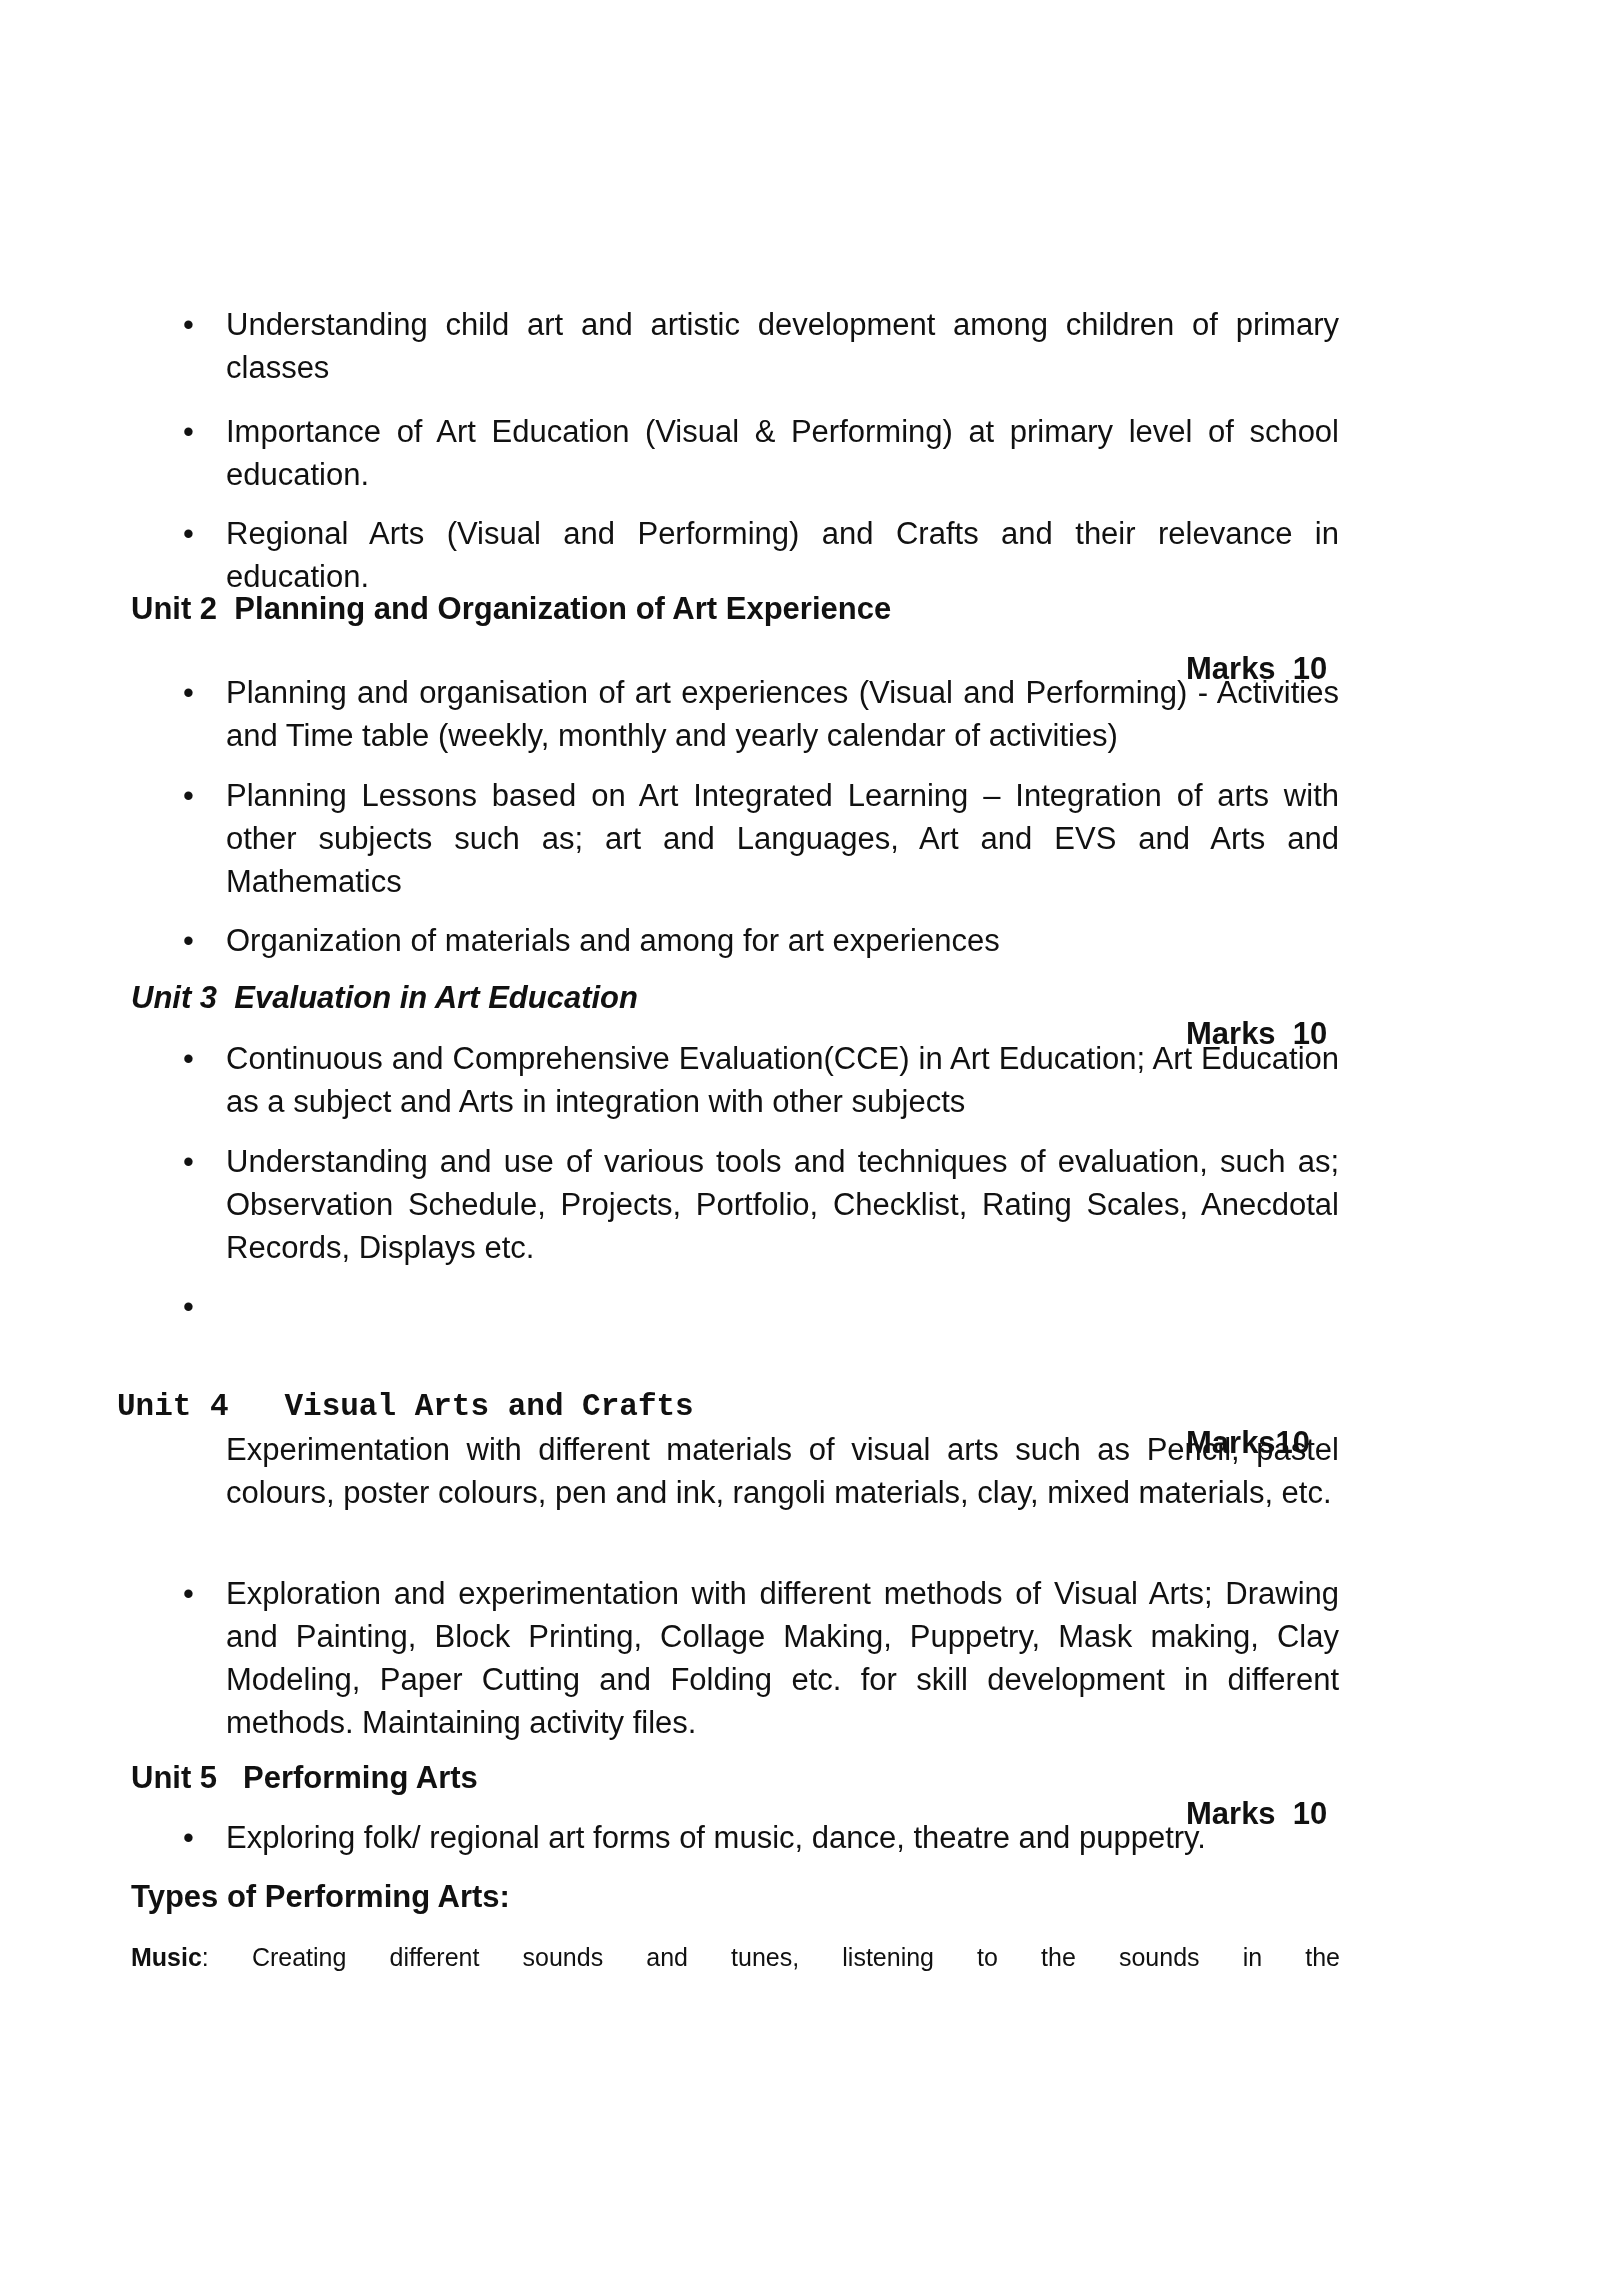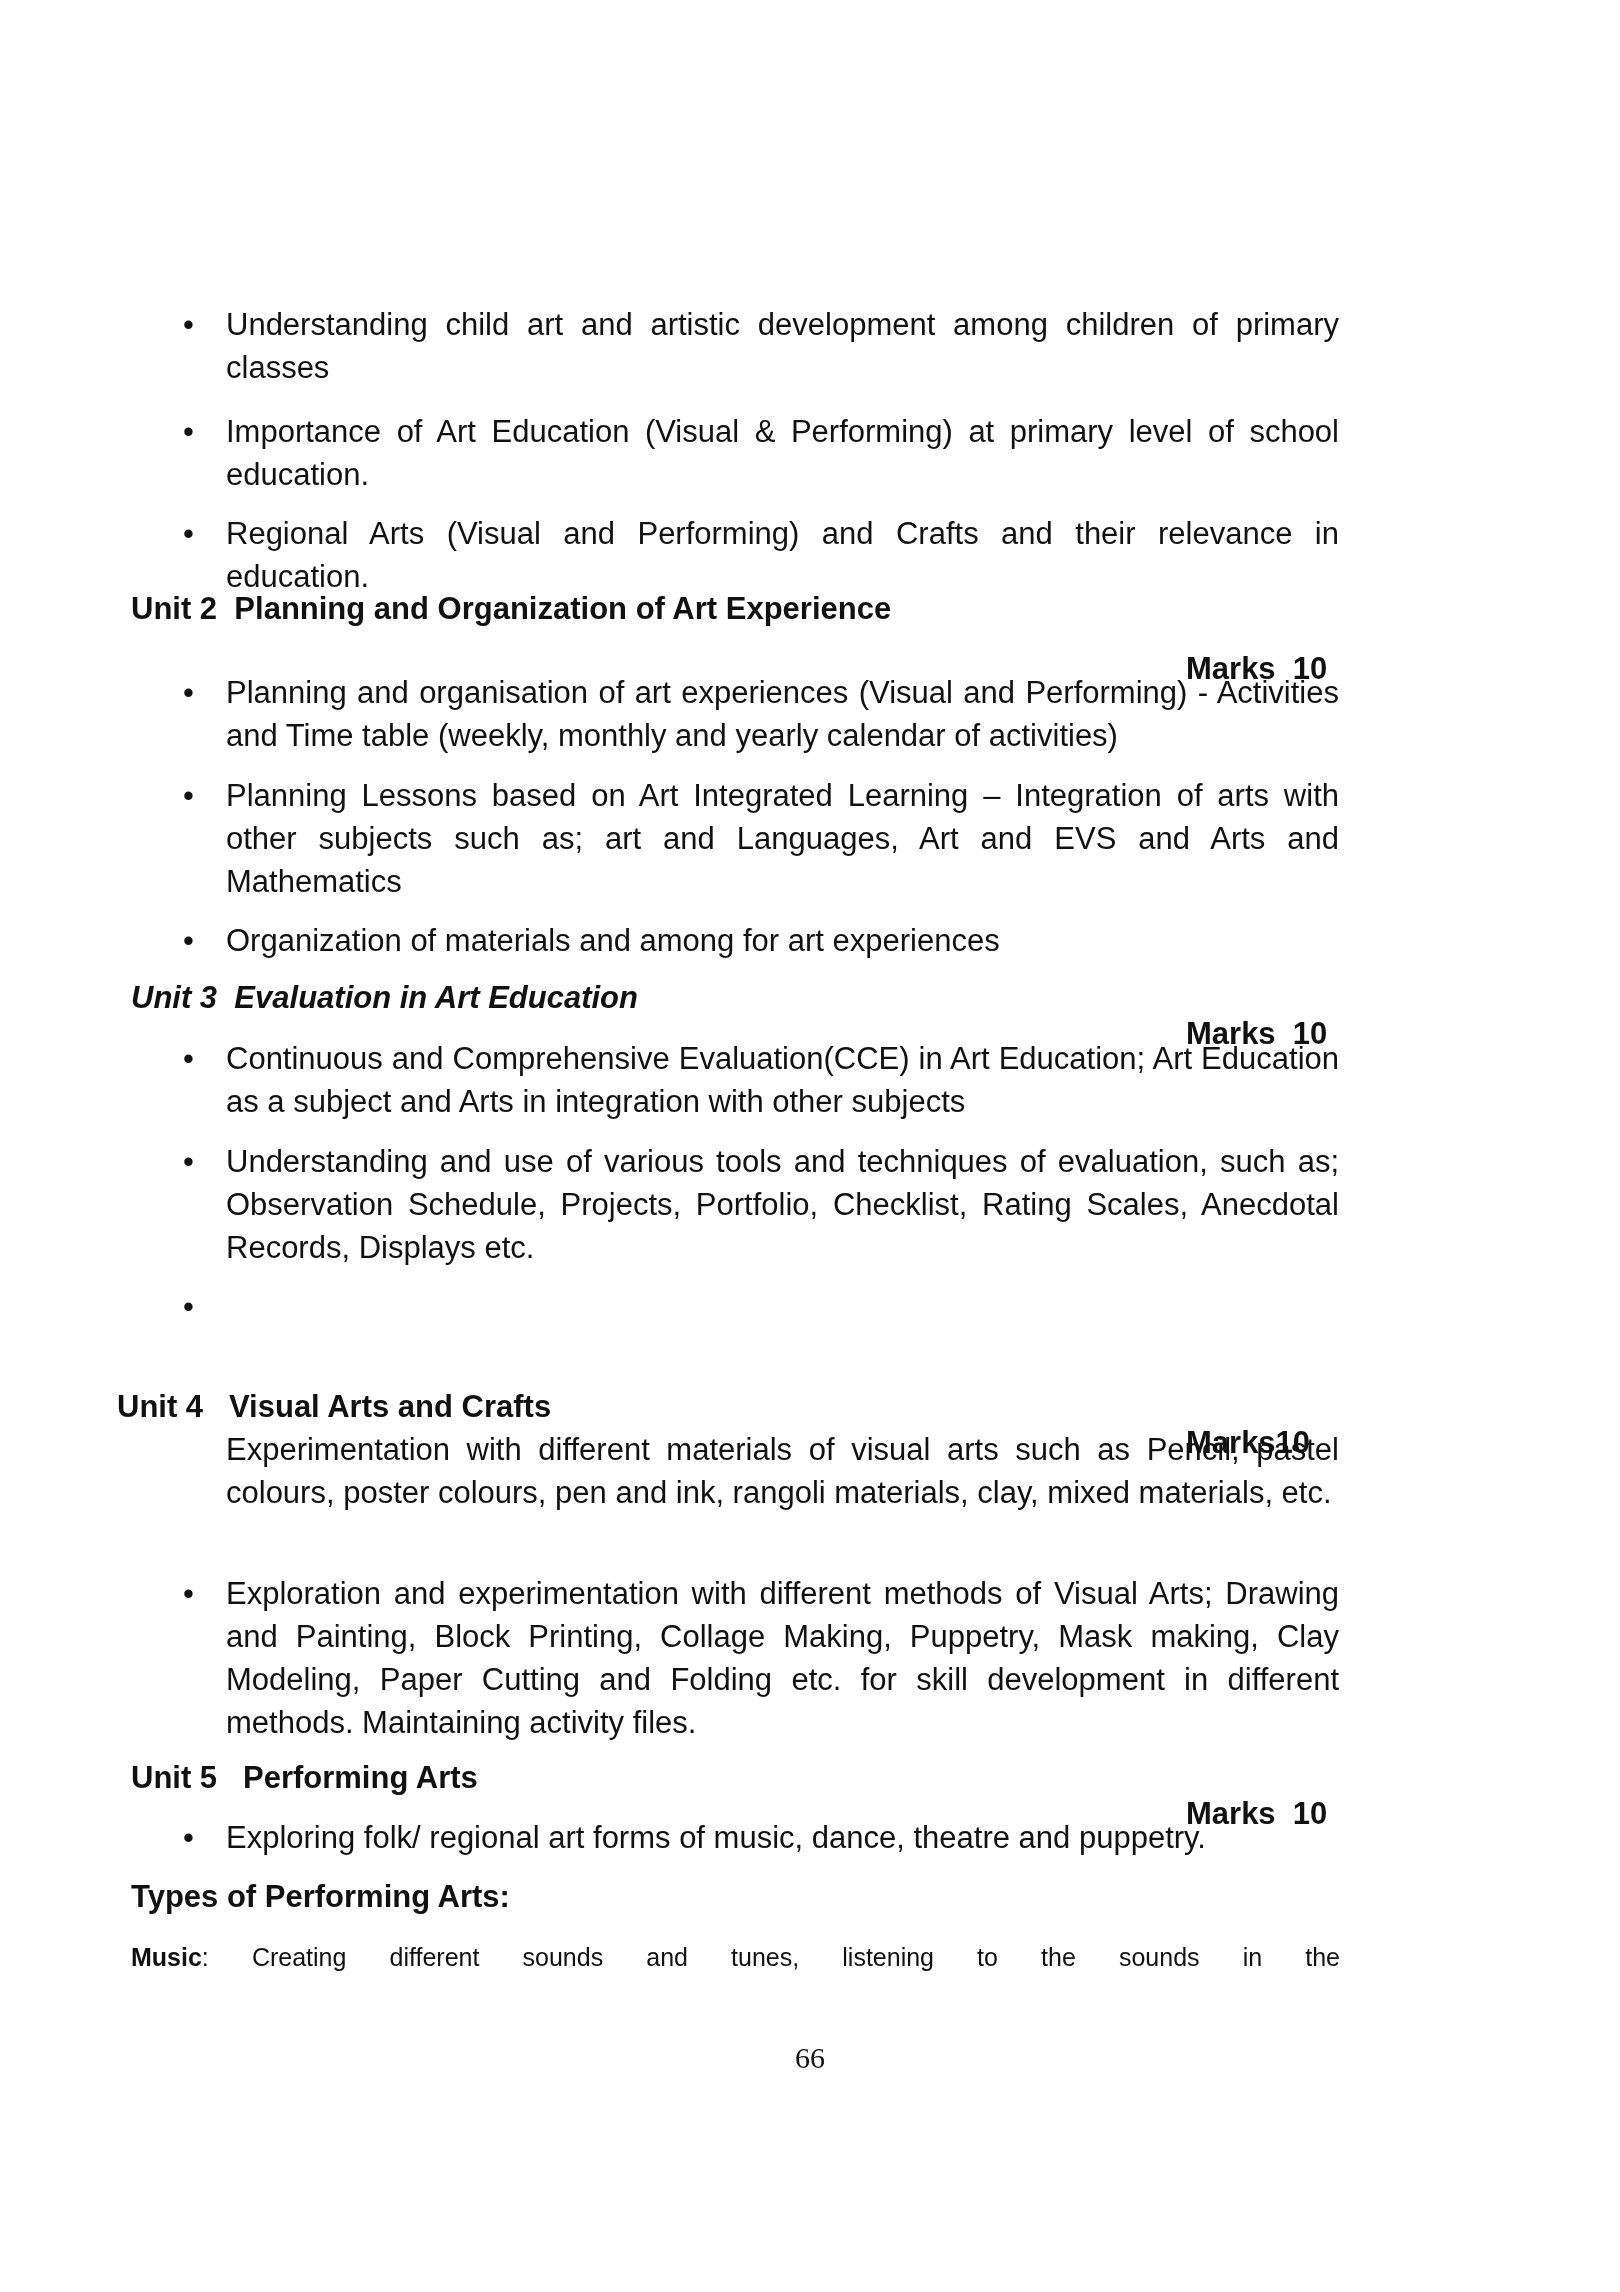--- a/index.html
+++ b/index.html
@@ -83,21 +83,21 @@
     <span>Continuous and Comprehensive Evaluation(CCE) in Art Education; Art Education as a subject and Arts in integration with other subjects</span>
   </div>
   <div class="bullet" style="top:1140px;">
     <span class="dot">•</span>
     <span>Understanding and use of various tools and techniques of evaluation, such as; Observation Schedule, Projects, Portfolio, Checklist, Rating Scales, Anecdotal Records, Displays etc.</span>
   </div>
   <div class="bullet" style="top:1285px;">
     <span class="dot">•</span>
   </div>
 
-  <div class="heading" style="left:117px; top:1386px;">
+  <div class="heading" style="left:117px; top:1386px;font-family:Liberation Mono, monospace;">
     <span>Unit 4</span>&nbsp;&nbsp;
     <span>Visual Arts and Crafts</span>
   </div>
   <div class="marks" style="left:1186px; top:1386px;">Marks10</div>
 
   <div class="para" style="top:1428px;">Experimentation with different materials of visual arts such as Pencil, pastel colours, poster colours, pen and ink, rangoli materials, clay, mixed materials, etc.</div>
 
   <div class="bullet" style="top:1572px;">
     <span class="dot">•</span>
     <span>Exploration and experimentation with different methods of Visual Arts; Drawing and Painting, Block Printing, Collage Making, Puppetry, Mask making, Clay Modeling, Paper Cutting and Folding etc. for skill development in different methods. Maintaining activity files.</span>
@@ -113,15 +113,14 @@
     <span class="dot">•</span>
     <span>Exploring folk/ regional art forms of music, dance, theatre and puppetry.</span>
   </div>
 
   <div class="heading" style="left:131px; top:1876px;">Types of Performing Arts:</div>
 
   <div class="music" style="top:1936px;">
     <b>Music</b><span>: Creating different sounds and tunes, listening to the sounds in the</span>
   </div>
 
-  <div class="page-number">66</div>
 </div>
 
 
 </body></html>

